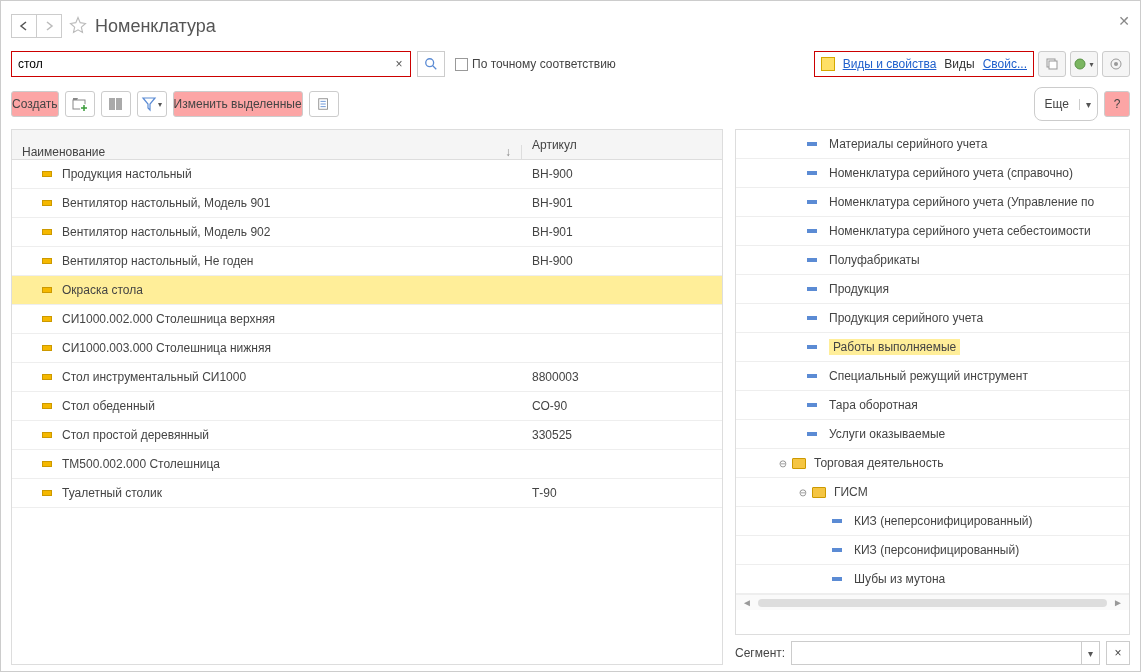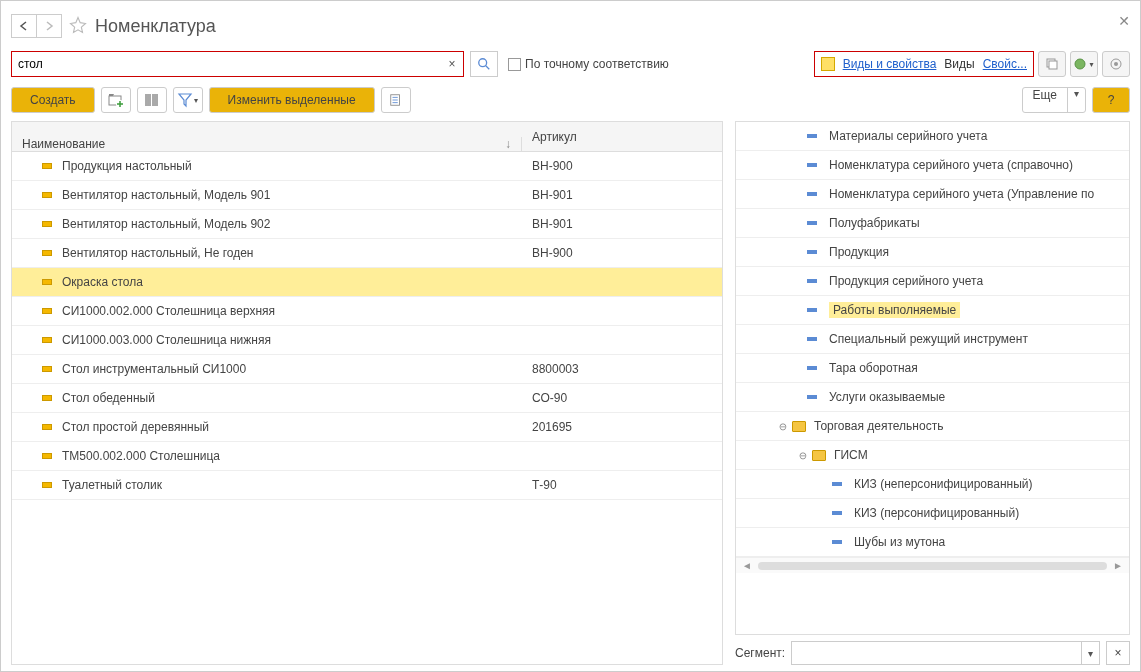--- a/index.html
+++ b/index.html
@@ -39,21 +39,21 @@
 .toolbar1 {
   display: flex;
   align-items: center;
   padding: 6px 10px;
   gap: 6px;
 }
 .search-wrap {
   border: 1px solid #cc0000;
   display: flex;
   align-items: center;
-  width: 453px;
+  width: 400px;
   height: 26px;
   background: #fff;
 }
 .search-input {
   flex: 1;
   border: none;
   outline: none;
   padding: 0 6px;
   font-size: 12px;
 }
@@ -105,44 +105,45 @@
 
 .toolbar2 {
   display: flex;
   align-items: center;
   padding: 4px 10px 8px 10px;
   gap: 6px;
 }
 .btn-text {
   border: 1px solid #ccc;
   border-radius: 3px;
-  padding: 4px 18px;
-  background: #eab308;
+  padding: 4px 0;
+  background: #fca5a5;
   cursor: pointer;
   height: 26px;
   display: inline-flex;
   align-items: center;
 }
 .btn-icon {
   border: 1px solid #ccc;
   border-radius: 3px;
   width: 30px; height: 26px;
   background: #fff;
   display: inline-flex;
   align-items: center;
   justify-content: center;
   cursor: pointer;
 }
 .btn-icon.new-doc svg { color: #3a9c3a; }
 .btn-split {
   border: 1px solid #ccc;
-  border-radius: 3px;
-  height: 26px;
+  border-radius: 8px;
+  height: 34px;
   background: #fff;
   display: inline-flex;
+  align-items: center;
   cursor: pointer;
 }
 .btn-split .main { padding: 0 10px; }
 .btn-split .arrow { border-left: 1px solid #ccc; width: 18px; text-align: center; font-size: 10px; color: #555; }
 .help-btn { width: 26px; justify-content: center; }
 
 .content {
   flex: 1;
   display: flex;
   padding: 0 10px 6px 10px;
@@ -409,21 +410,21 @@
               <span class="item-marker"></span>
               <span>Стол обеденный</span>
             </div>
             <div class="cell2"><span>СО-90</span></div>
           </div>
           <div class="tr">
             <div class="cell1">
               <span class="item-marker"></span>
               <span>Стол простой деревянный</span>
             </div>
-            <div class="cell2"><span>201695</span></div>
+            <div class="cell2"><span>330525</span></div>
           </div>
           <div class="tr">
             <div class="cell1">
               <span class="item-marker"></span>
               <span>ТМ500.002.000 Столешница</span>
             </div>
             <div class="cell2"><span></span></div>
           </div>
           <div class="tr">
             <div class="cell1">
@@ -445,20 +446,25 @@
             </div>
             <div class="tree-row tree-indent-1">
               <span class="spacer-toggle"></span>
               <span class="leaf-marker"></span>
               <span class="tree-label">Номенклатура серийного учета (справочно)</span>
             </div>
             <div class="tree-row tree-indent-1">
               <span class="spacer-toggle"></span>
               <span class="leaf-marker"></span>
               <span class="tree-label">Номенклатура серийного учета (Управление по</span>
+            </div>
+            <div class="tree-row tree-indent-1">
+              <span class="spacer-toggle"></span>
+              <span class="leaf-marker"></span>
+              <span class="tree-label">Номенклатура серийного учета себестоимости</span>
             </div>
             <div class="tree-row tree-indent-1">
               <span class="spacer-toggle"></span>
               <span class="leaf-marker"></span>
               <span class="tree-label">Полуфабрикаты</span>
             </div>
             <div class="tree-row tree-indent-1">
               <span class="spacer-toggle"></span>
               <span class="leaf-marker"></span>
               <span class="tree-label">Продукция</span>

